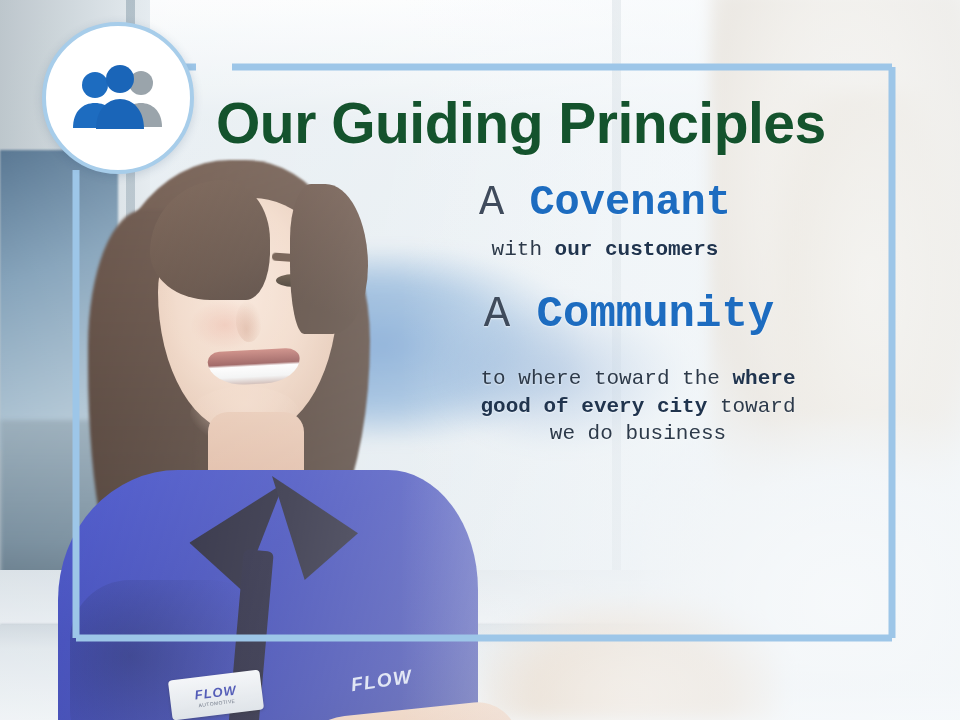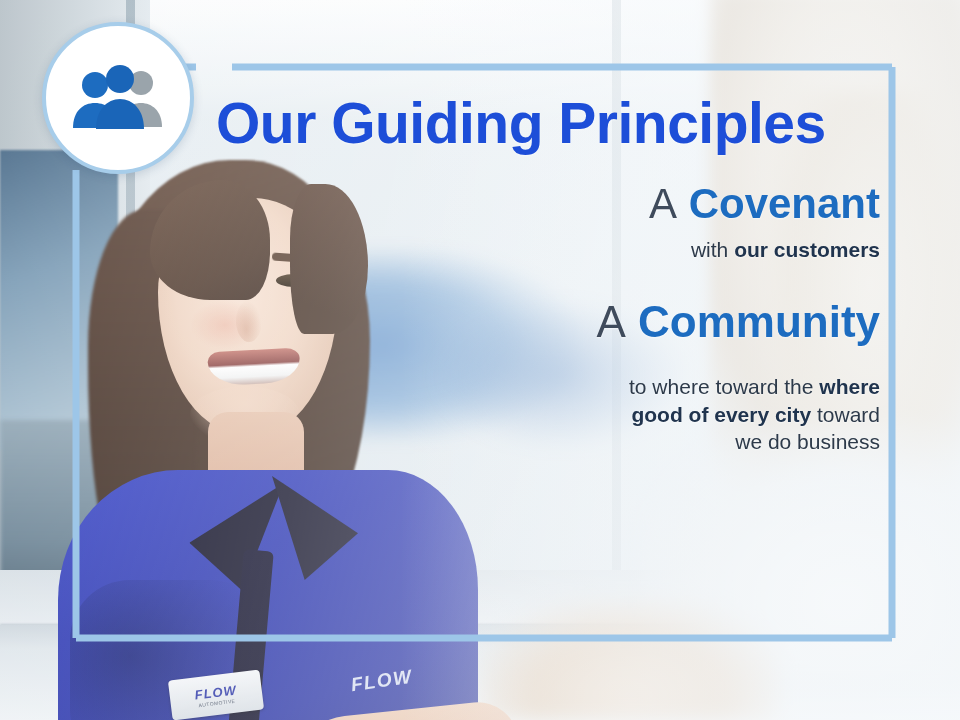--- a/index.html
+++ b/index.html
@@ -242,44 +242,44 @@
     box-shadow:0 2px 10px rgba(40,70,110,.18);
     display:flex; align-items:center; justify-content:center;
   }
 
   
   .title {
     position:absolute;
     left:216px; top:94px; width:660px;
     font-size:57px; line-height:1.02;
     font-weight:bold;
-    color:#1d4ed8;
+    color:#14532d;
     letter-spacing:-.5px;
     text-shadow:0 1px 2px rgba(255,255,255,.55);
   }
 
-  .lines { position:absolute; left:300px; top:178px; width:580px; text-align:right; }
+  .lines { position:absolute; left:300px; top:178px; width:580px; text-align:center;font-family:Liberation Mono, monospace; }
 
   .l-head {
     font-size:43px; line-height:1.14; font-weight:bold; color:#1d6cc0;
     text-shadow:0 1px 2px rgba(255,255,255,.6);
     white-space:nowrap;
   }
   .l-head .art { color:#3f4b5c; font-weight:normal; }
   .l-sub {
     font-size:21px; line-height:1.3; color:#2d3a4a;
     text-shadow:0 1px 2px rgba(255,255,255,.6);
   }
   .l-sub b { font-weight:bold; color:#20344e; }
 
   .g1 { margin-top:2px; }
   .g1 .l-head { font-size:42px; }
   .g1 .l-sub  { margin-top:8px; font-size:21px; }
 
-  .g2 { margin-top:34px; }
+  .g2 { margin-top:26px; }
   .g2 .l-head { font-size:44px; }
   .g2 .l-sub  { margin-top:10px; font-size:21px; }
 
   .g3 { margin-top:26px; }
   .g3 .l-head { font-size:46px; }
   .g3 .l-sub  { margin-top:10px; font-size:21px; }
 
   .nudge-r1 { padding-left:30px; }
   .nudge-r2 { padding-left:78px; }
   .nudge-r3 { padding-left:96px; }

